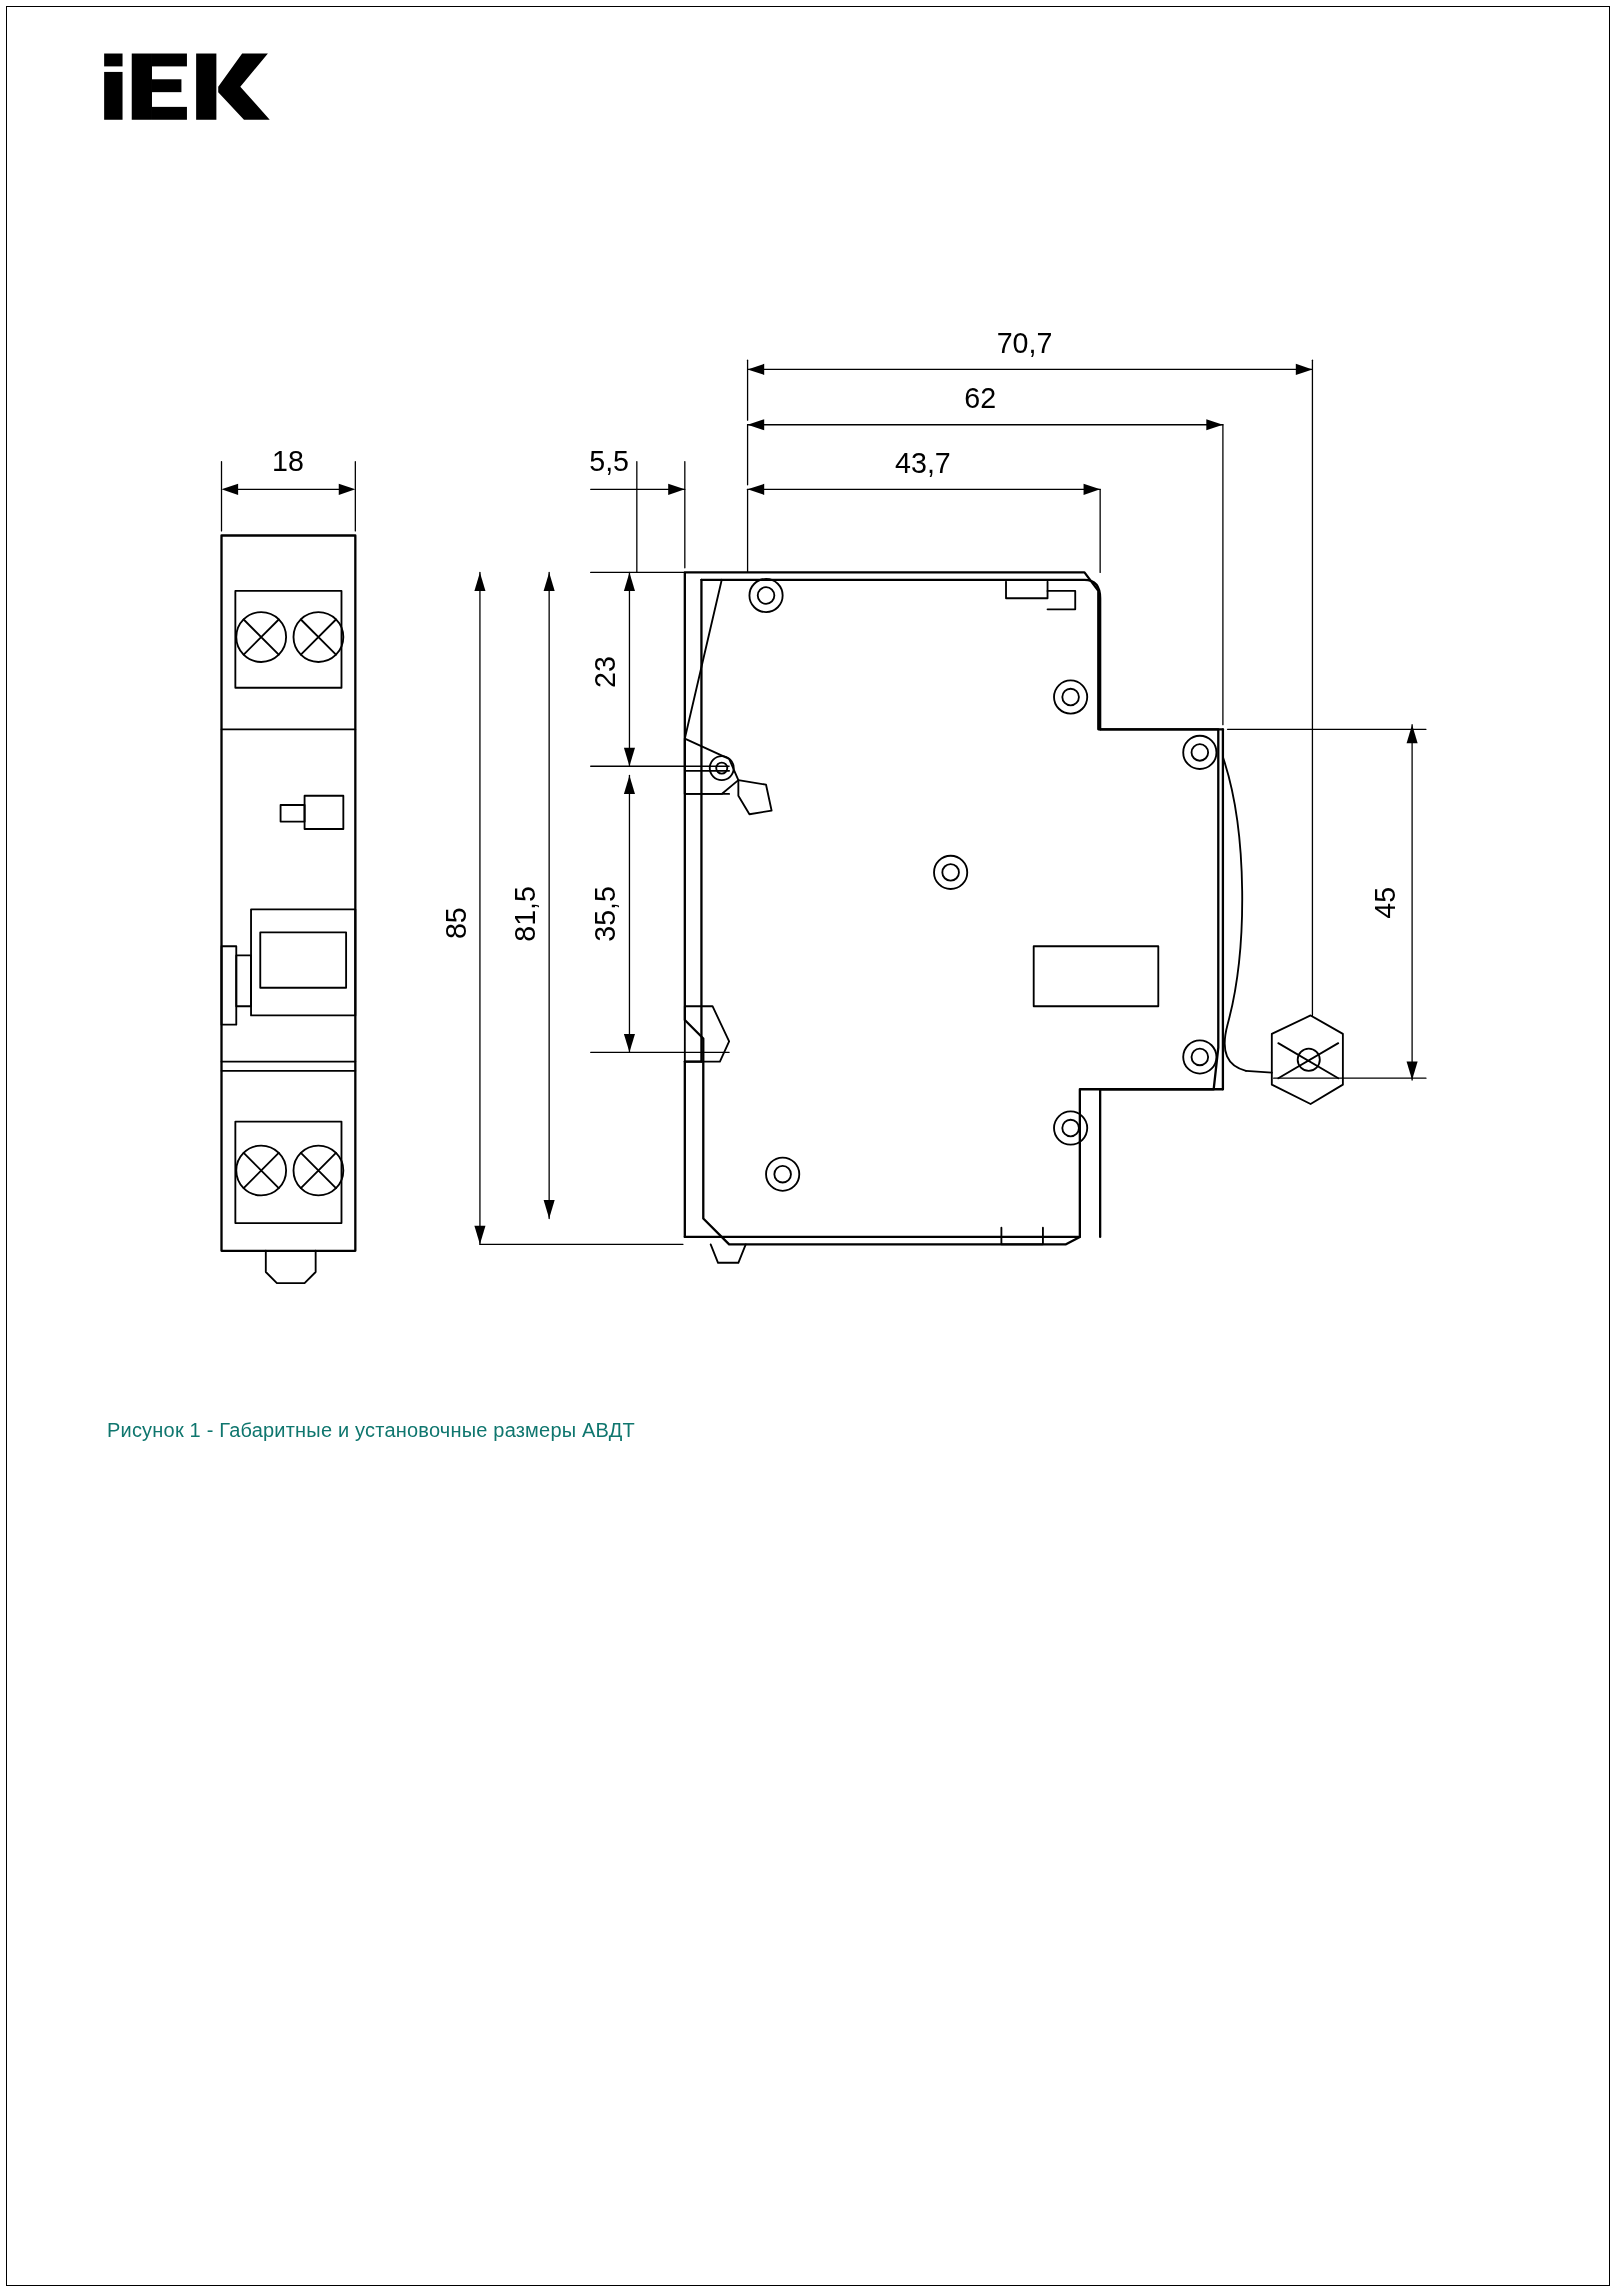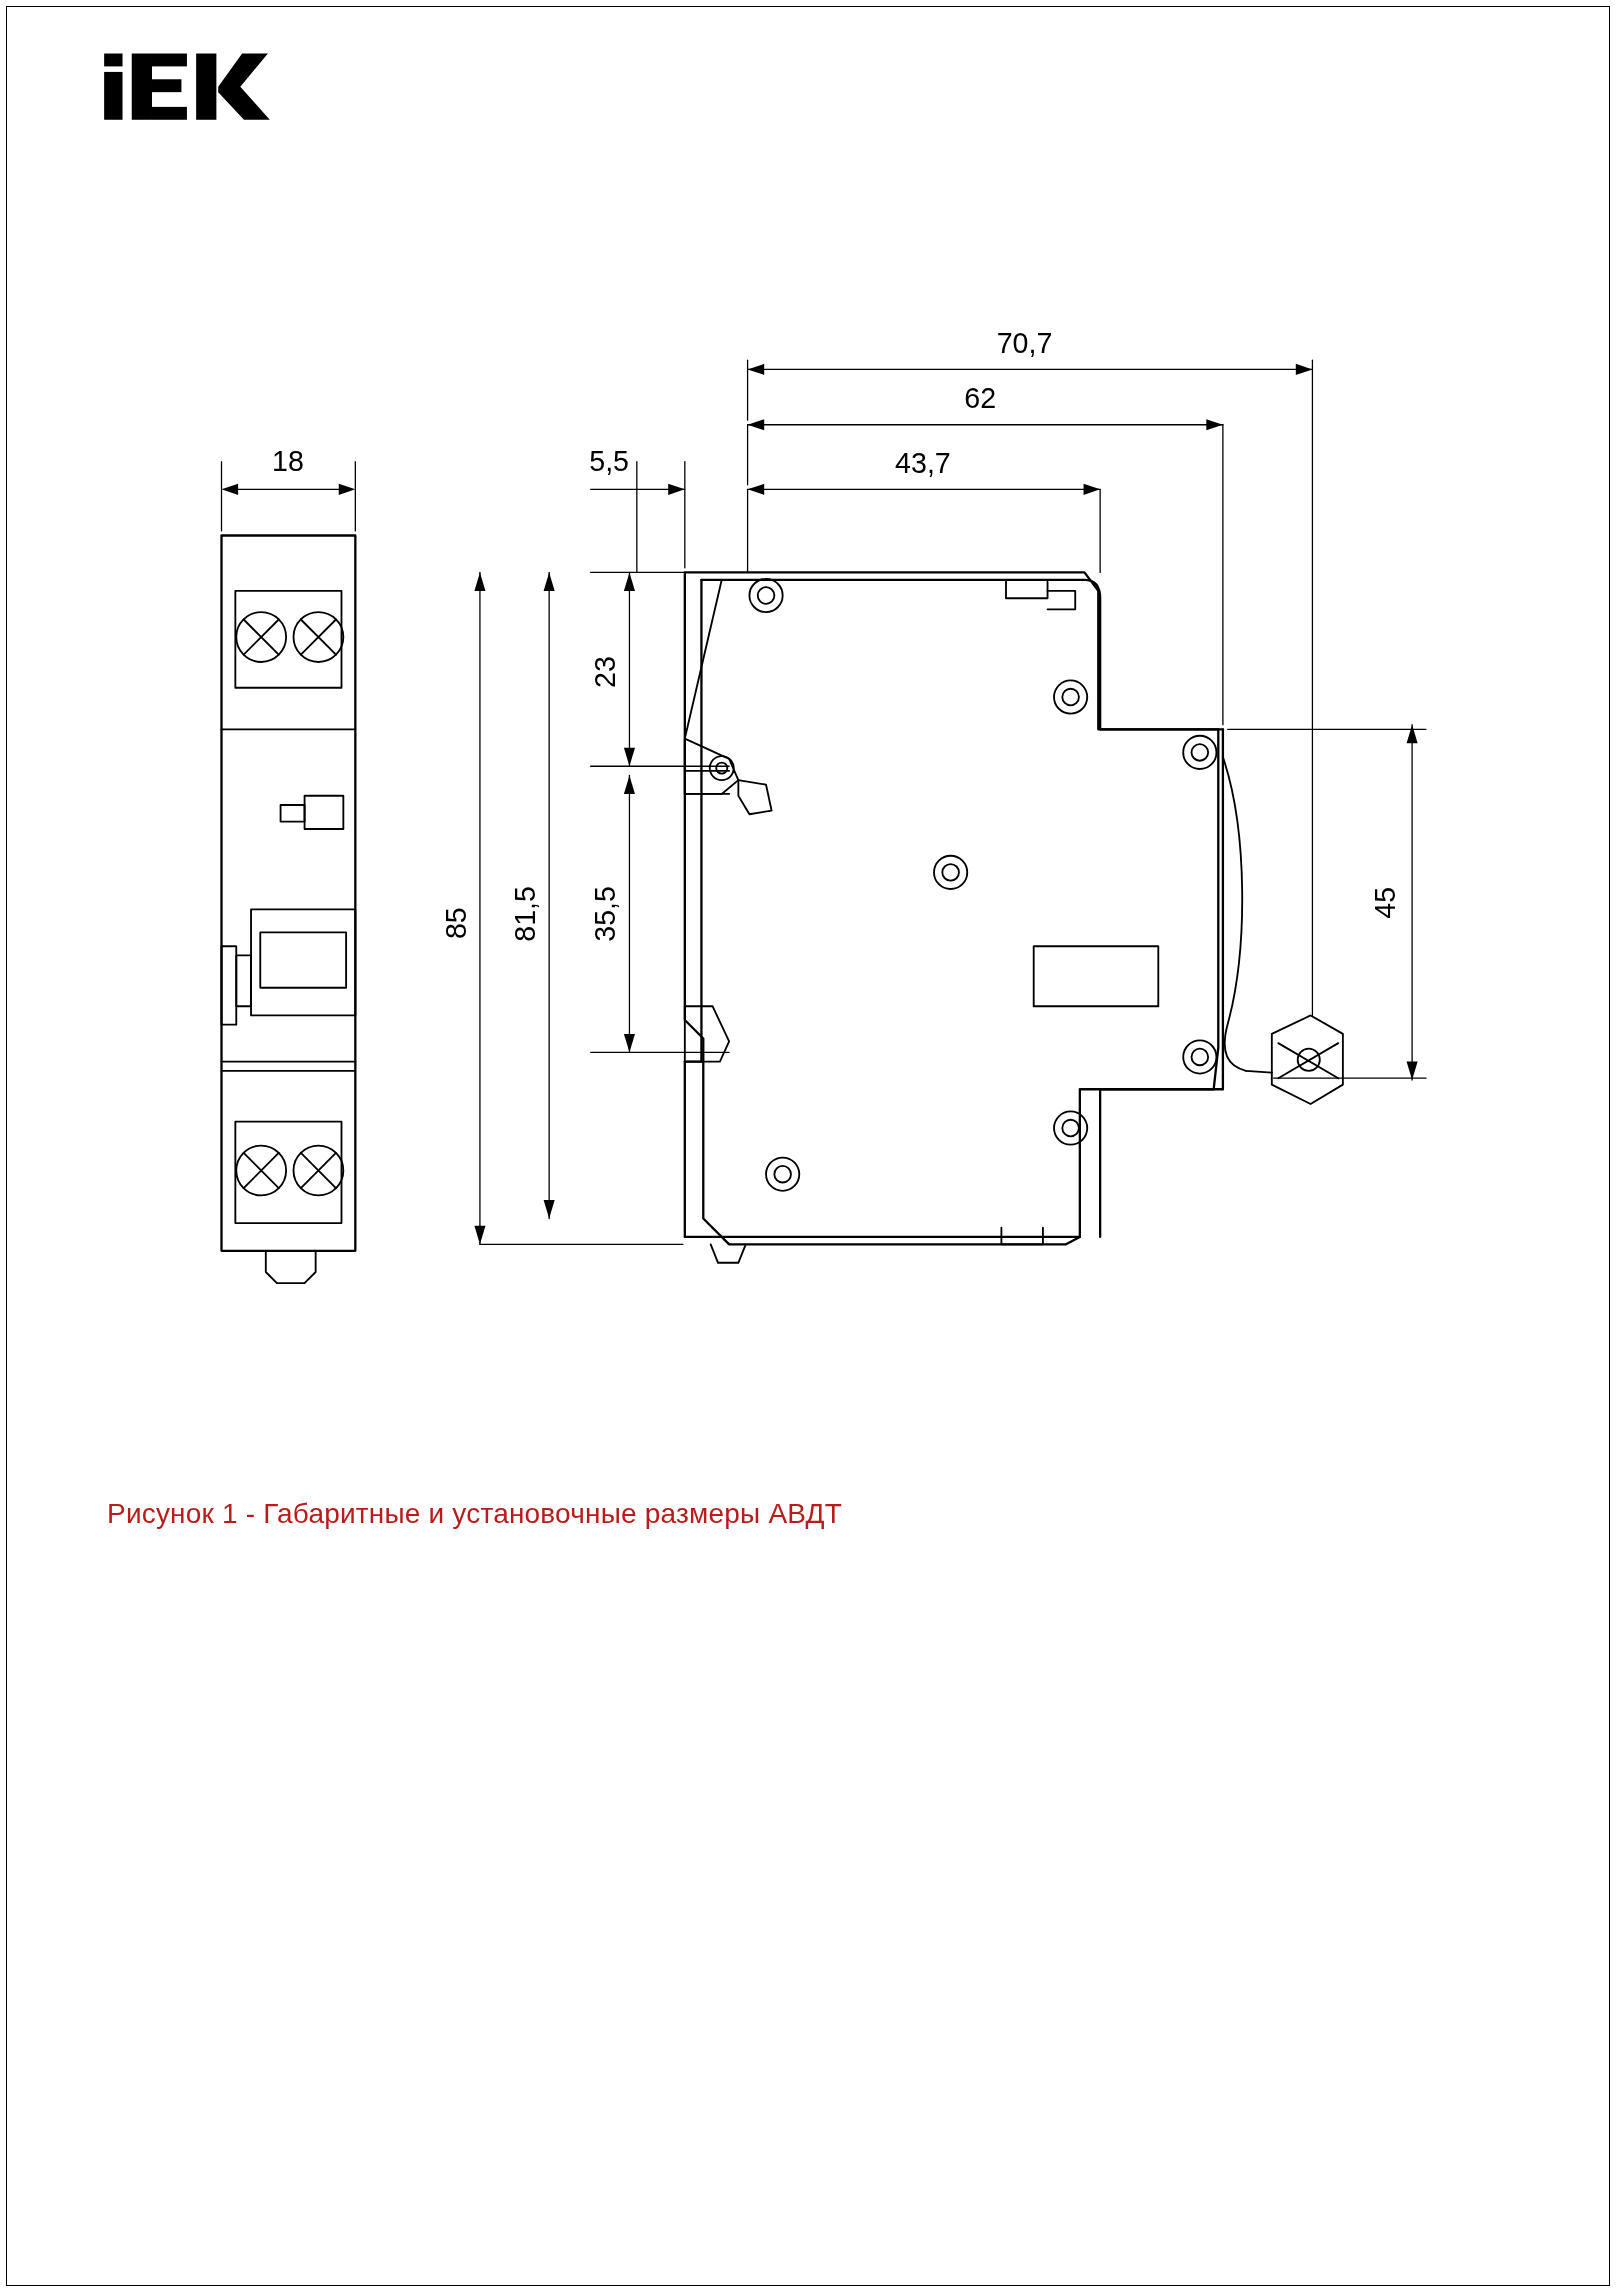--- a/index.html
+++ b/index.html
@@ -43,24 +43,24 @@
     position: absolute;
     left: 0;
     top: 0;
     width: 1617px;
     height: 2293px;
   }
   
   .caption {
     position: absolute;
     left: 107px;
-    top: 1498px;
-    font-size: 28px;
+    top: 1419px;
+    font-size: 20px;
     letter-spacing: 0.2px;
-    color: #b91c1c;
+    color: #0f766e;
     white-space: nowrap;
   }
   .dim-text {
     font-size: 31px;
     fill: #000;
     font-family: "Liberation Sans", sans-serif;
   }
 </style>
 </head>
 <body>

